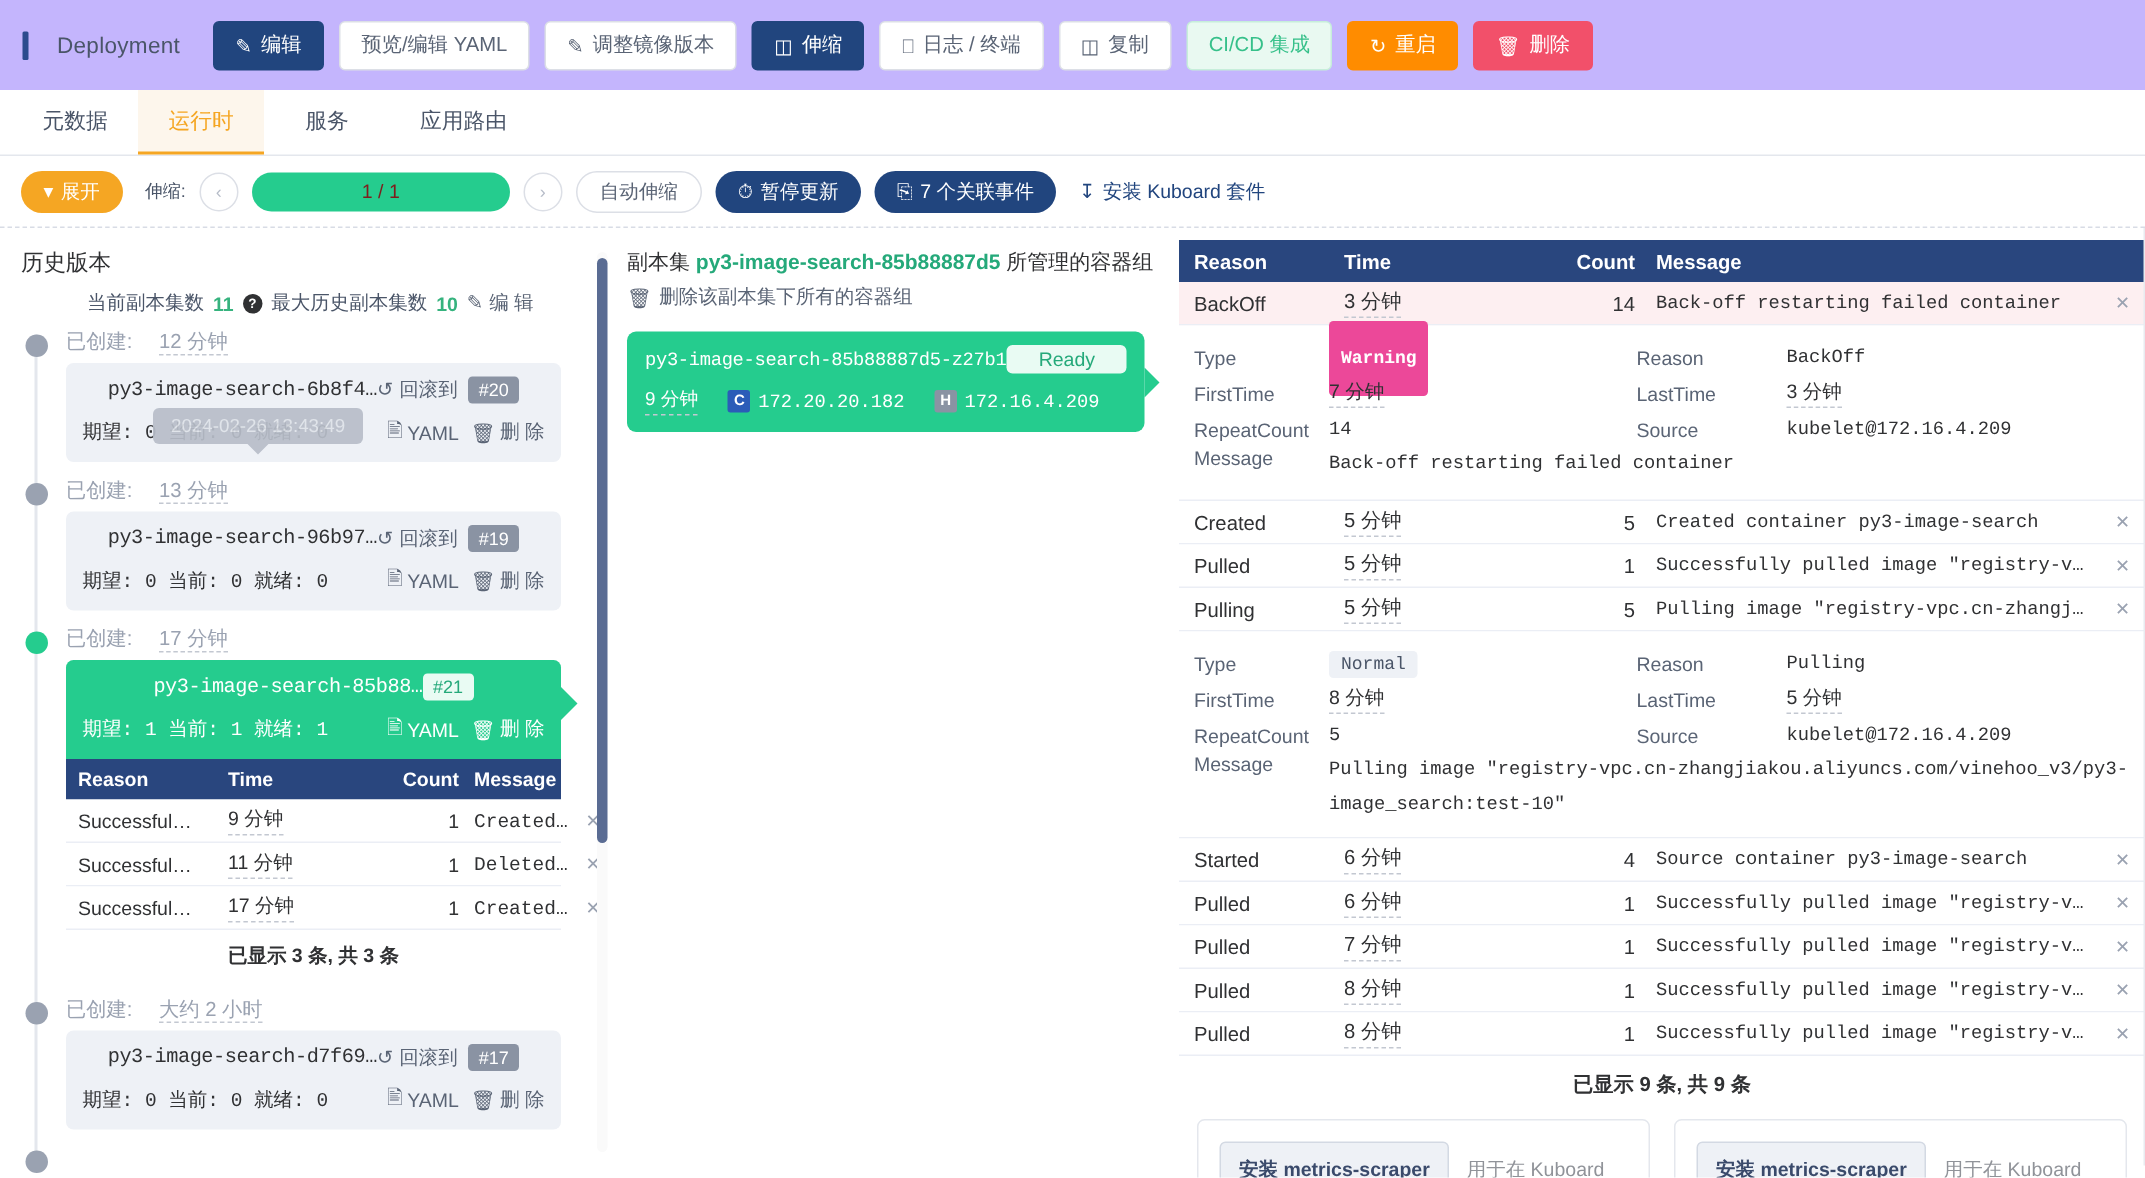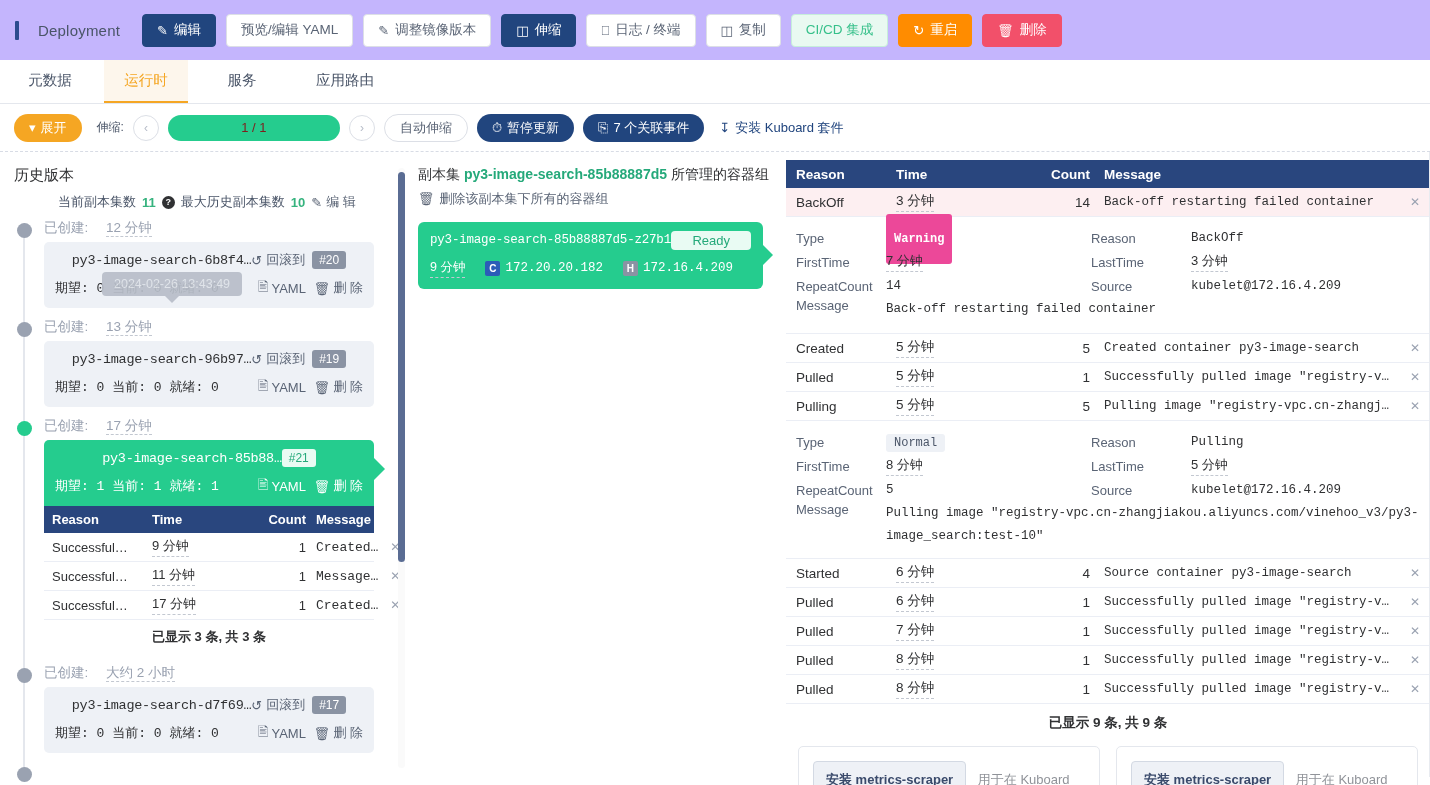--- a/index.html
+++ b/index.html
@@ -37,21 +37,20 @@
   .btn-success-light { background: #e9f9f1; color: #36c08a; border: 1px solid #c6eeda; }
   .btn-warning { background: #ff8c00; color: #fff; border-color: #ff8c00; }
   .btn-danger  { background: #f2506a; color: #fff; border-color: #f2506a; }
   .btn .ic { font-size: 13px; line-height: 1; display:inline-block; }
 
   
   .tabbar {
     height: 44px; display: flex; align-items: stretch;
     border-bottom: 1px solid #e4e7ed; background: #fff;
     padding-left: 8px;
-    gap: 12px;
   }
   .tab {
     min-width: 84px; padding: 0 20px; display: flex; align-items: center;
     justify-content: center; font-size: 14.5px; color: #4a5568;
     cursor: pointer; border-bottom: 2px solid transparent;
   }
   .tab.active { color: #f5a623; background: #fdf6ec; border-bottom-color: #f5a623; }
 
   
   .actionrow {
@@ -488,21 +487,21 @@
             <span>Successful…</span>
             <span><span class="dashed-u">9 分钟</span></span>
             <span class="c-count">1</span>
             <span class="mono">Created…</span>
             <span class="xx">✕</span>
           </div>
           <div class="mini-row">
             <span>Successful…</span>
             <span><span class="dashed-u">11 分钟</span></span>
             <span class="c-count">1</span>
-            <span class="mono">Message…</span>
+            <span class="mono">Deleted…</span>
             <span class="xx">✕</span>
           </div>
           <div class="mini-row">
             <span>Successful…</span>
             <span><span class="dashed-u">17 分钟</span></span>
             <span class="c-count">1</span>
             <span class="mono">Created…</span>
             <span class="xx">✕</span>
           </div>
           <div class="mini-total">已显示 3 条, 共 3 条</div>

